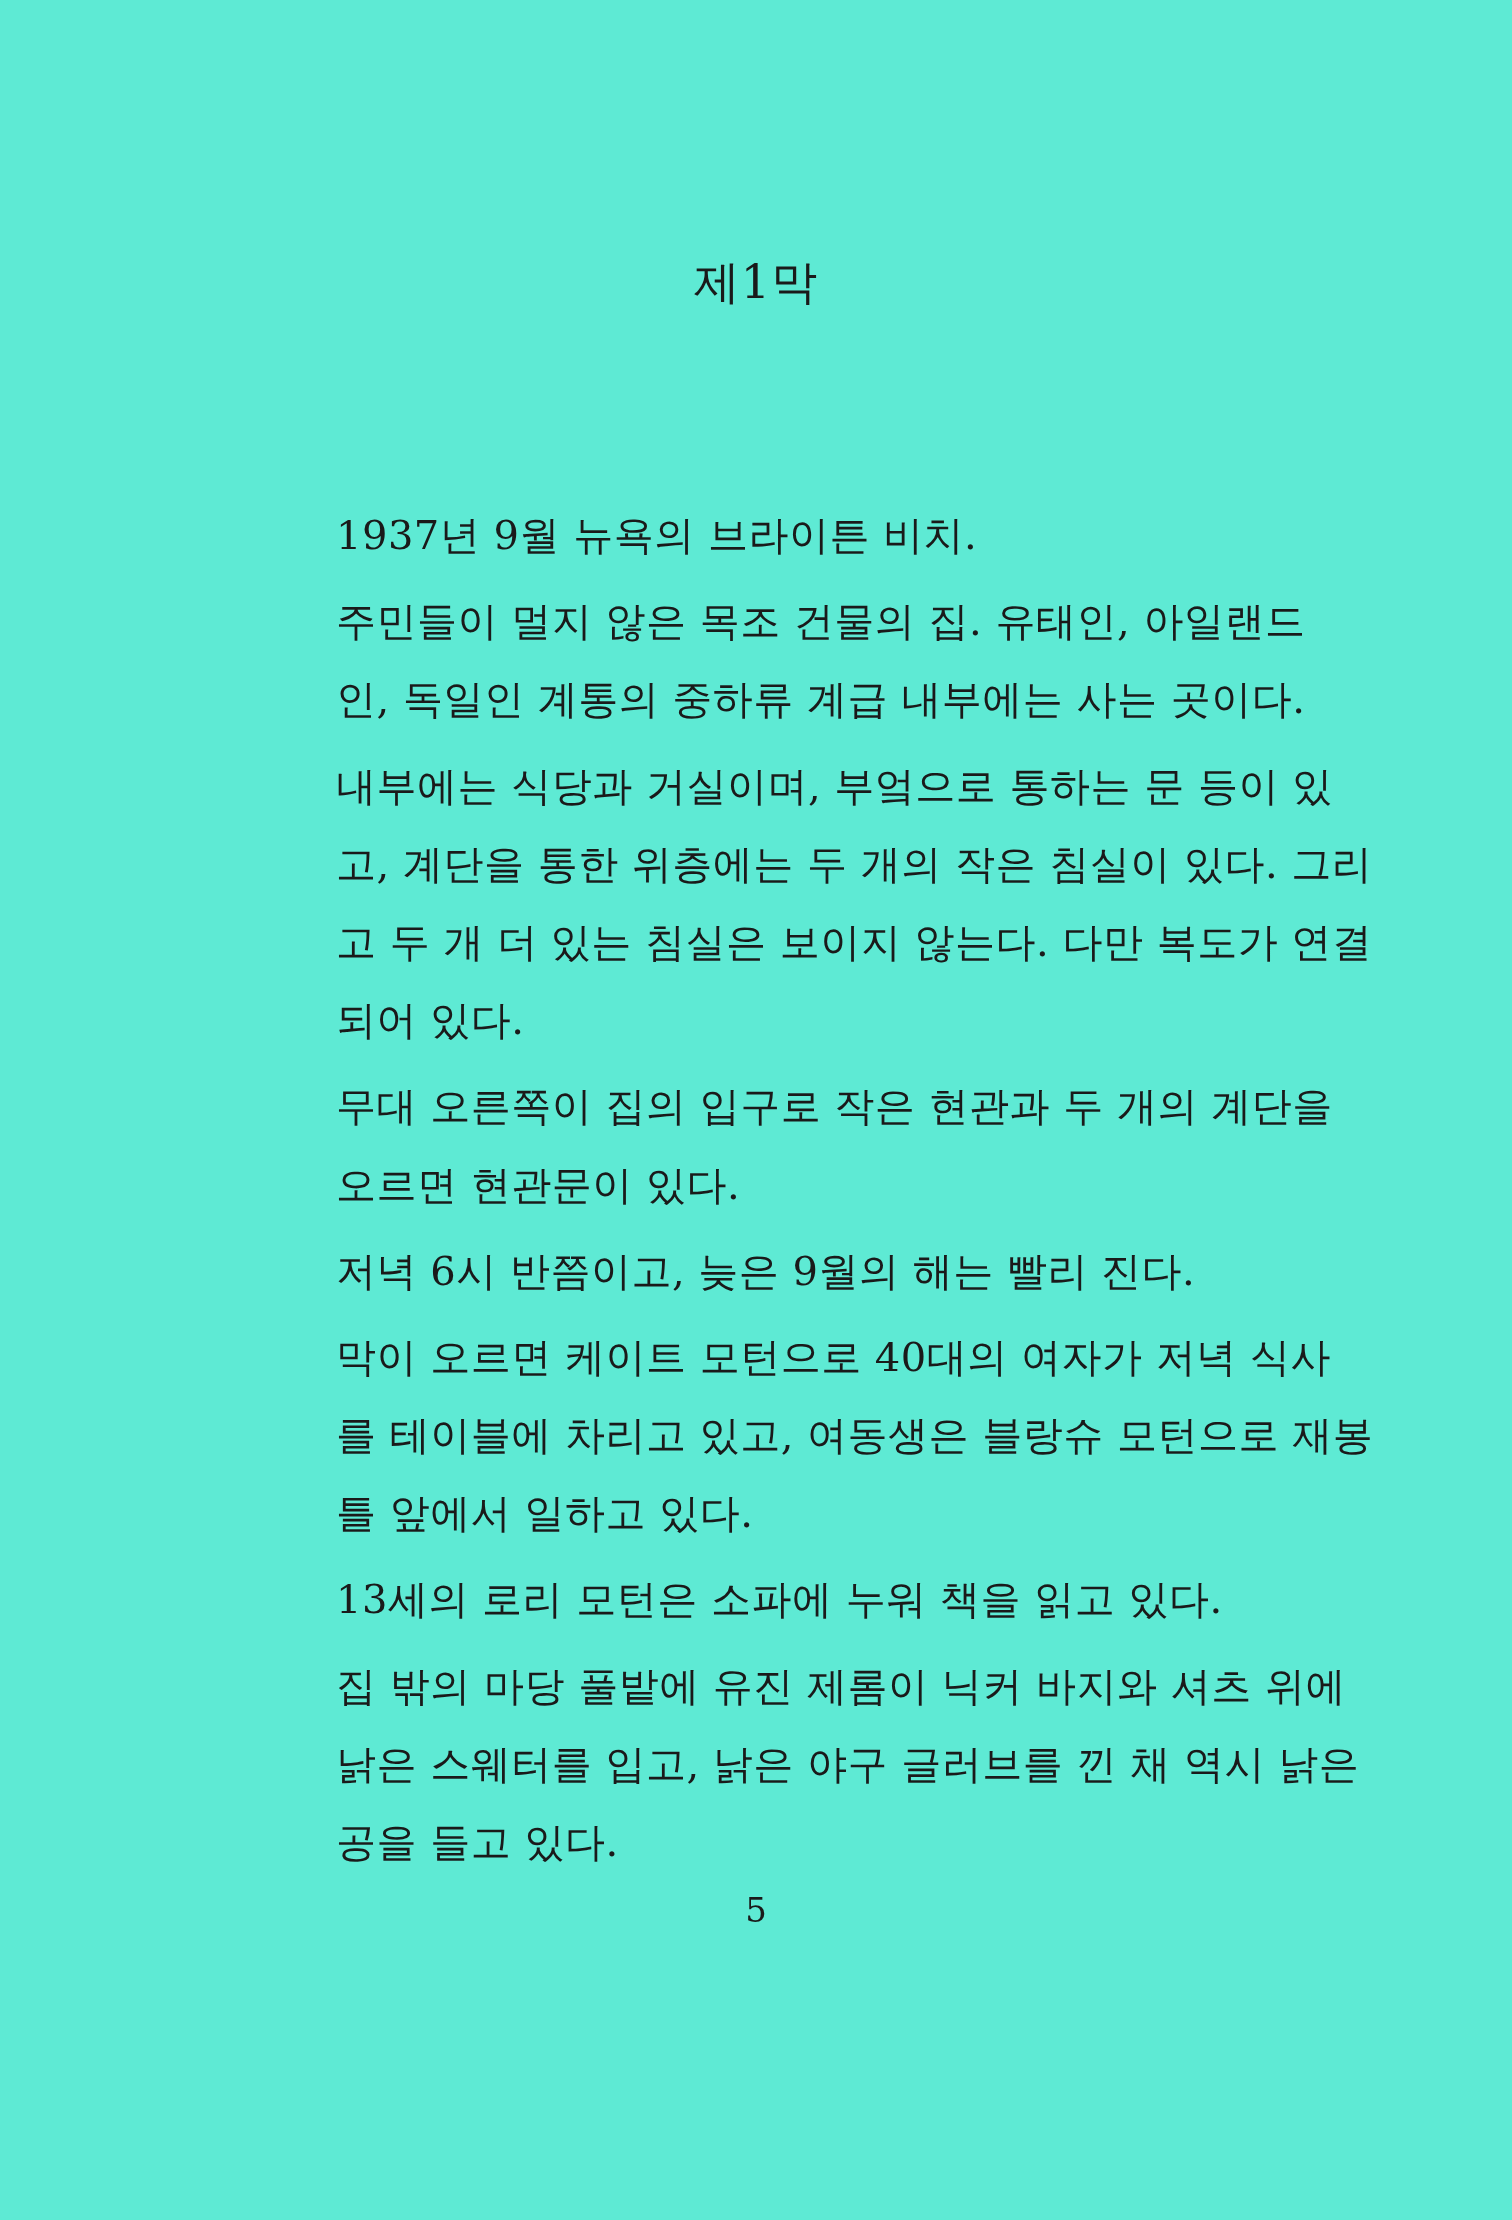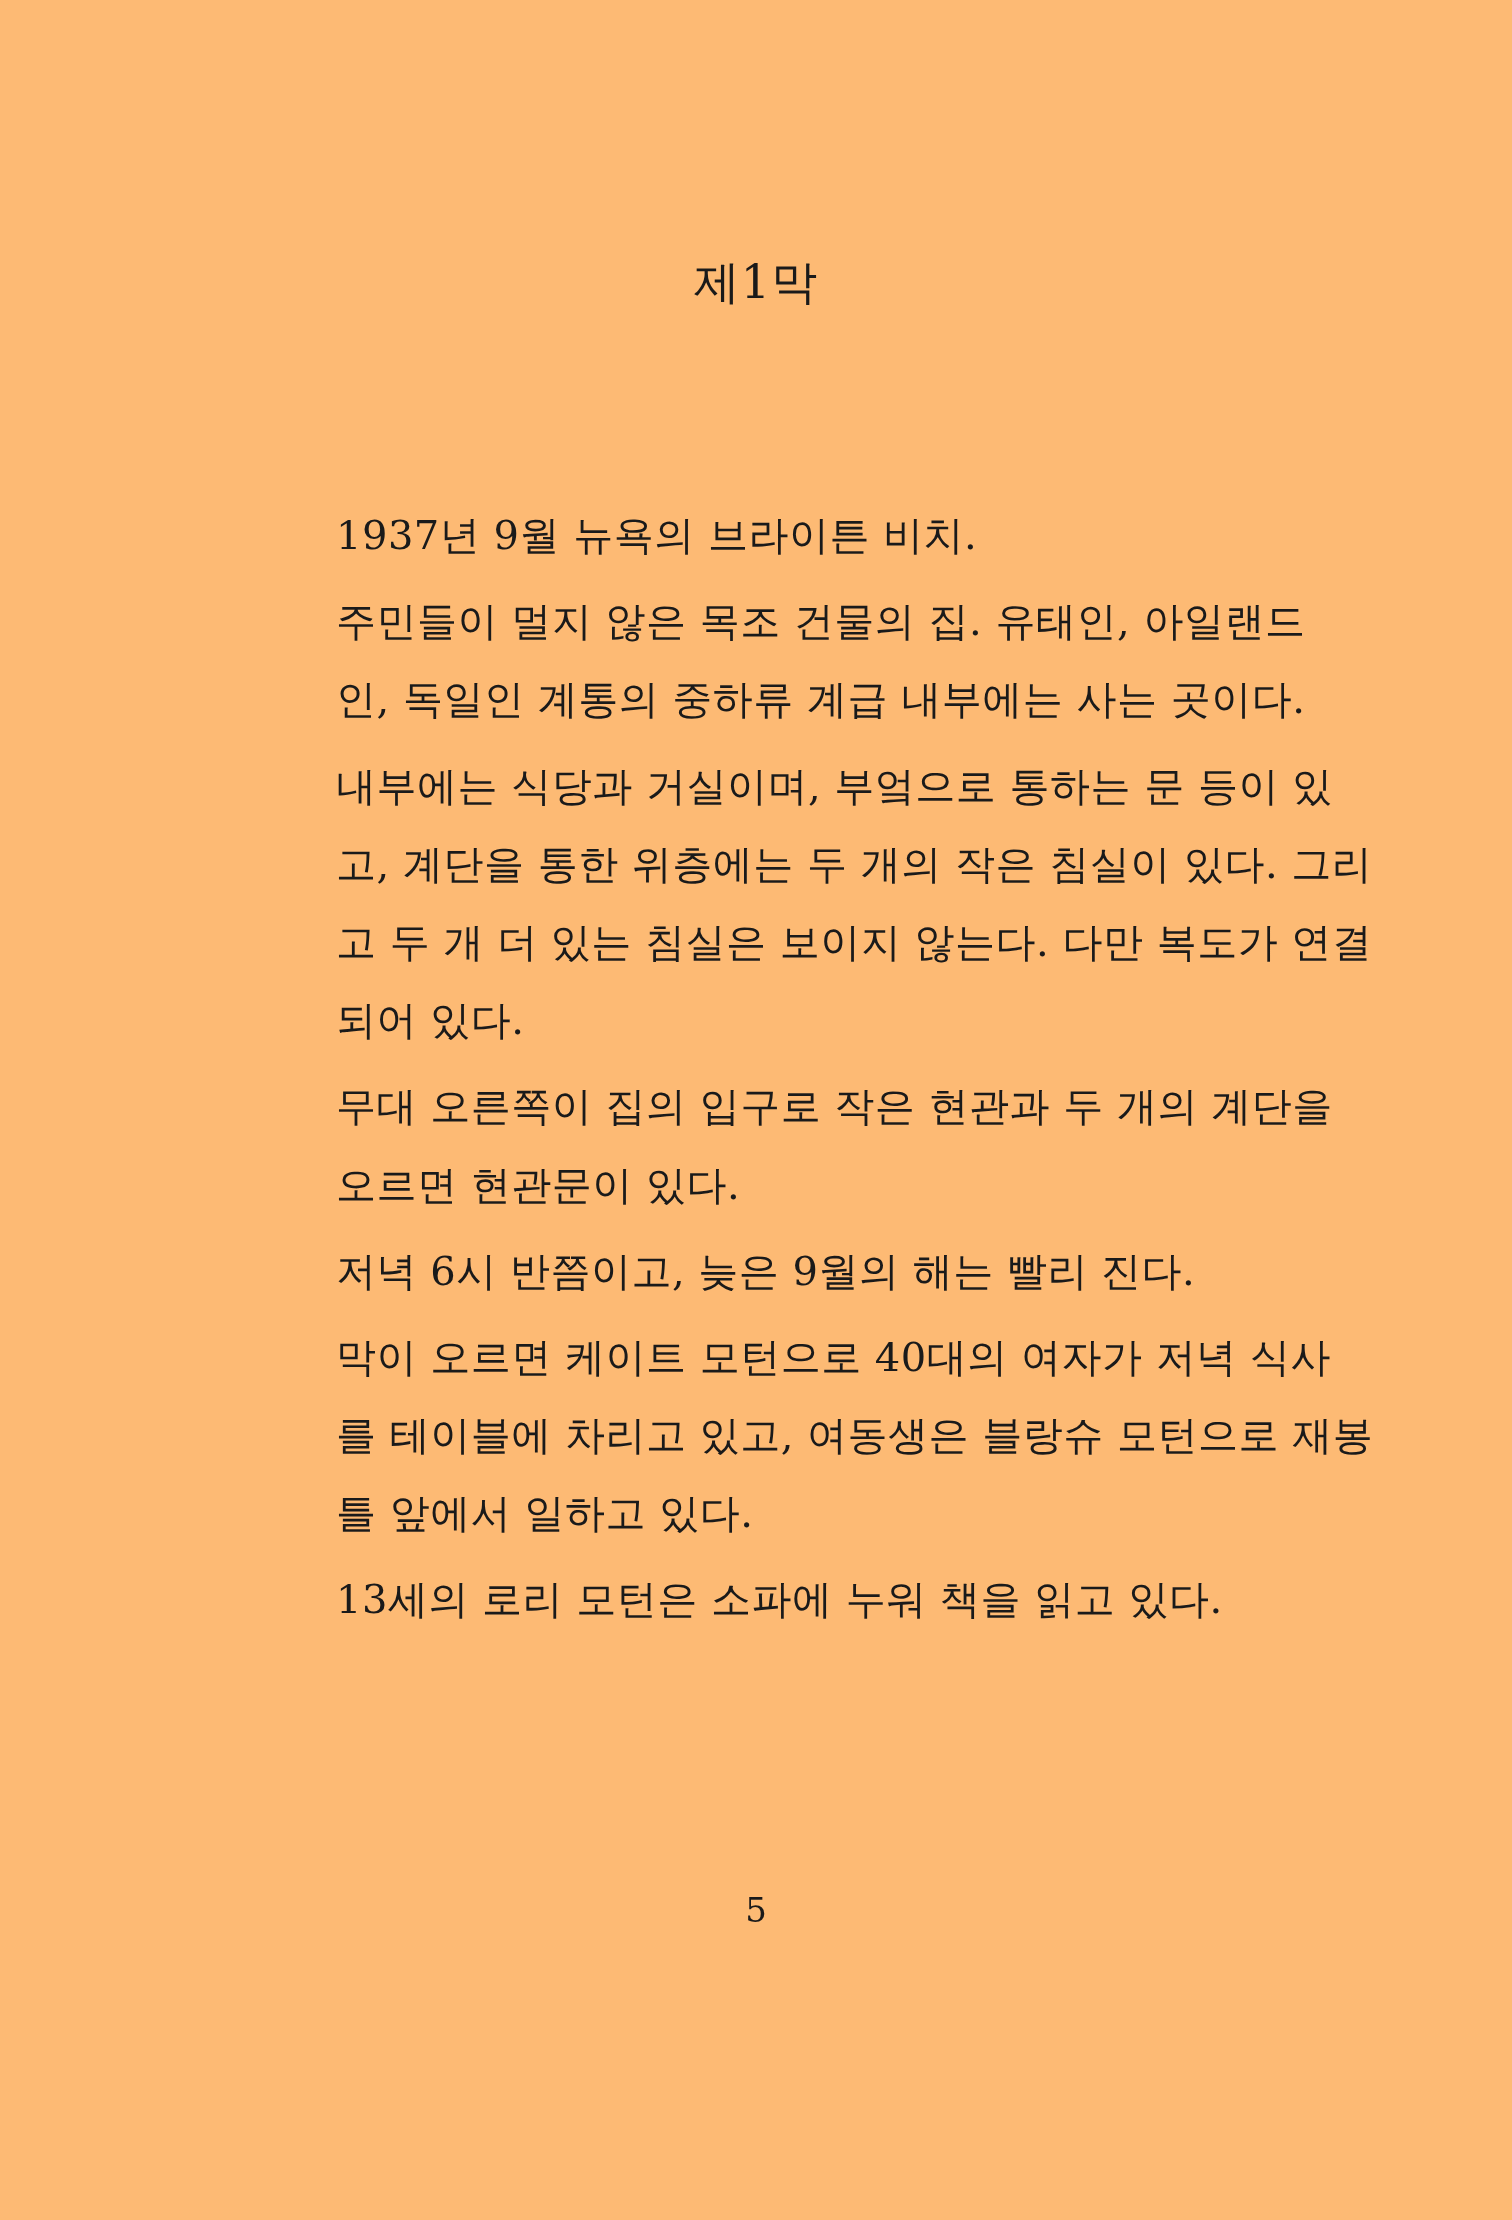--- a/index.html
+++ b/index.html
@@ -13,21 +13,21 @@
       position: relative;
       overflow: hidden;
       color: #1a1a1a;
       font-family: "DejaVu Serif", "Liberation Serif", serif;
     }
     .page {
       position: absolute;
       left: 0; top: 0;
       width: 1512px;
       height: 2220px;
-      background: #fdba74;
+      background: #5eead4;
     }
     .chapter-title {
       position: absolute;
       left: 0;
       width: 1512px;
       top: 252px;
       text-align: center;
       font-size: 46px;
       line-height: 60px;
       font-weight: normal;
@@ -104,18 +104,23 @@
     <p class="para">
       <span class="line">막이 오르면 케이트 모턴으로 40대의 여자가 저녁 식사</span>
       <span class="line">를 테이블에 차리고 있고, 여동생은 블랑슈 모턴으로 재봉</span>
       <span class="line">틀 앞에서 일하고 있다.</span>
     </p>
 
     <p class="para">
       <span class="line">13세의 로리 모턴은 소파에 누워 책을 읽고 있다.</span>
     </p>
 
+    <p class="para">
+      <span class="line">집 밖의 마당 풀밭에 유진 제롬이 닉커 바지와 셔츠 위에</span>
+      <span class="line">낡은 스웨터를 입고, 낡은 야구 글러브를 낀 채 역시 낡은</span>
+      <span class="line">공을 들고 있다.</span>
+    </p>
 
   </div>
 
   <div class="page-number">5</div>
 
 </div>
 
 </body></html>

